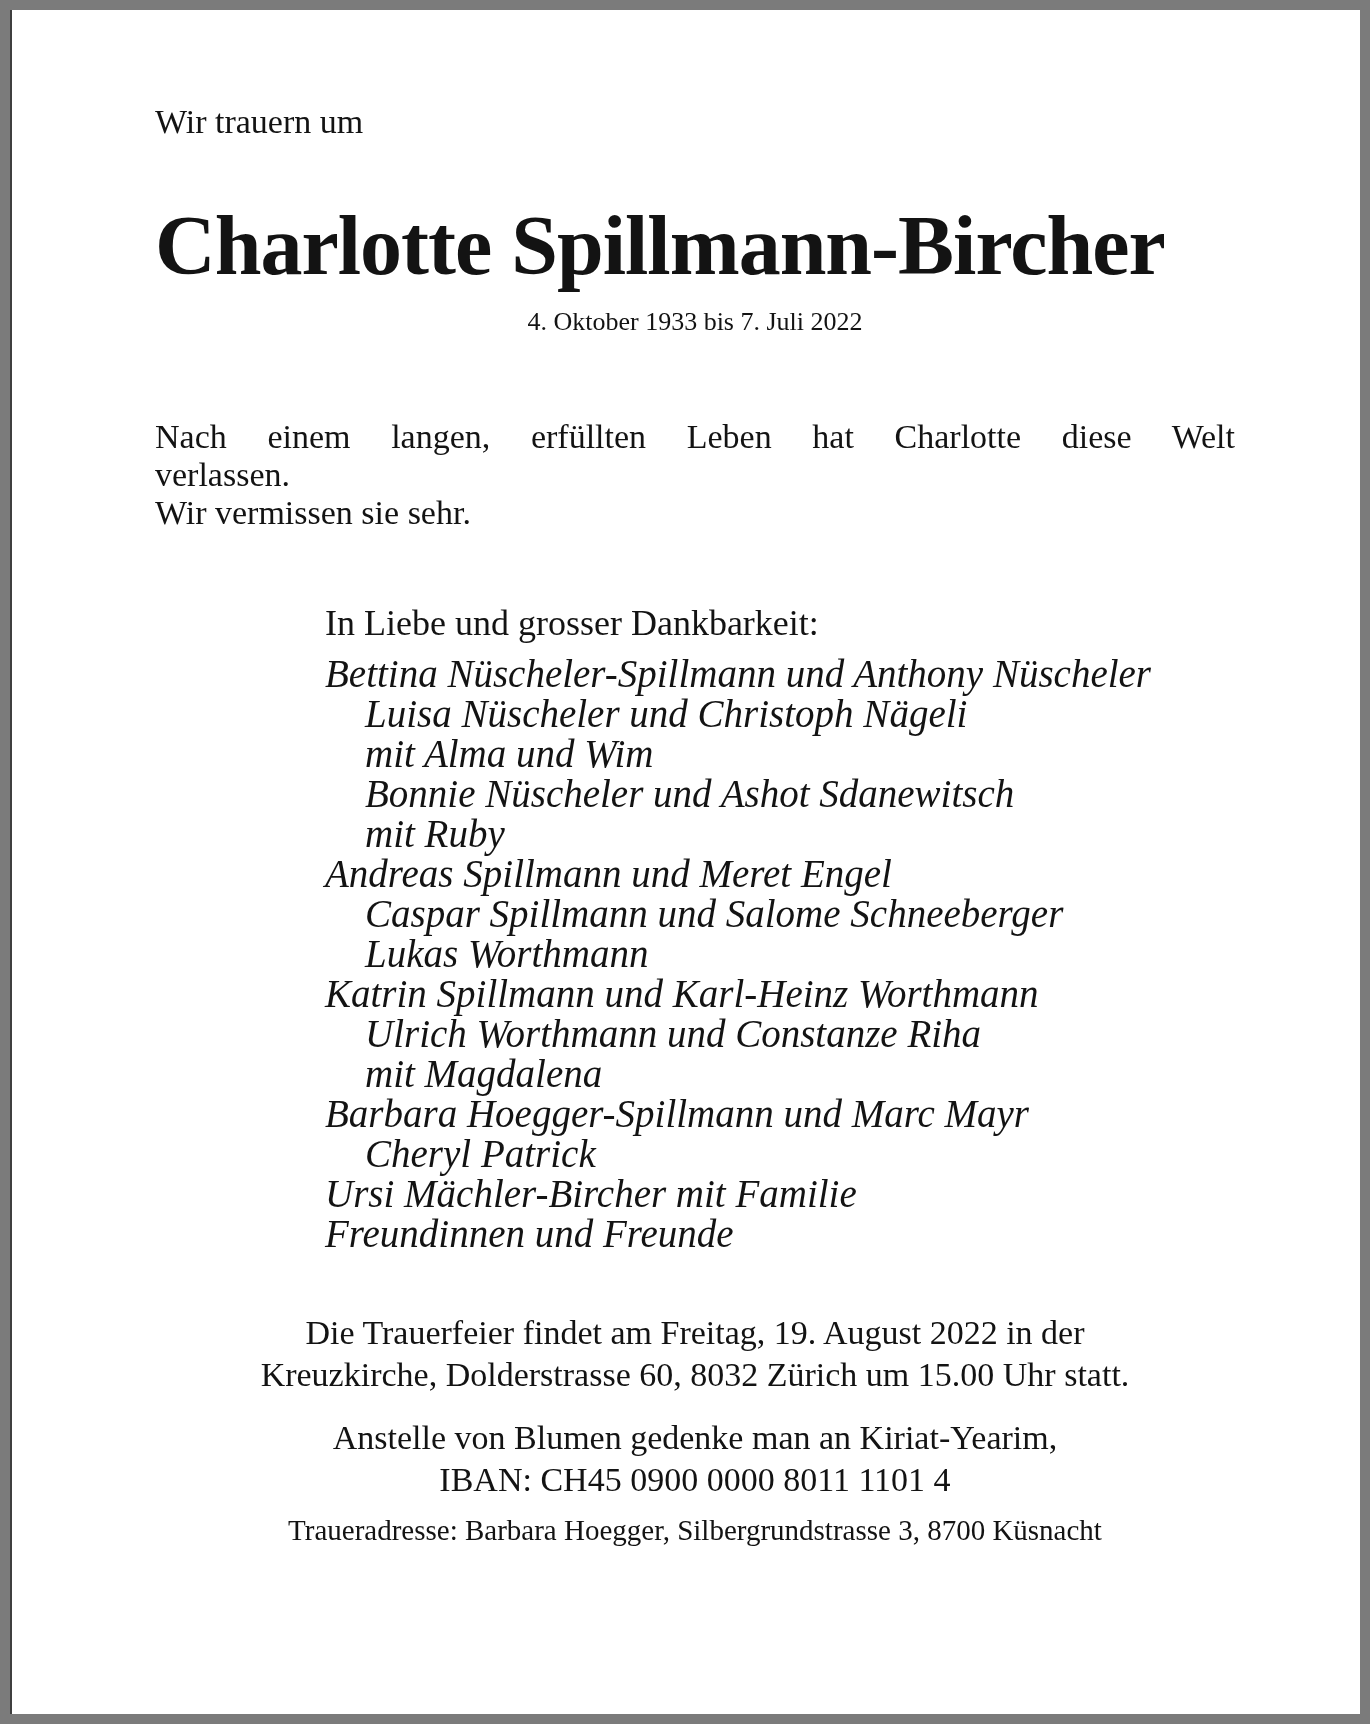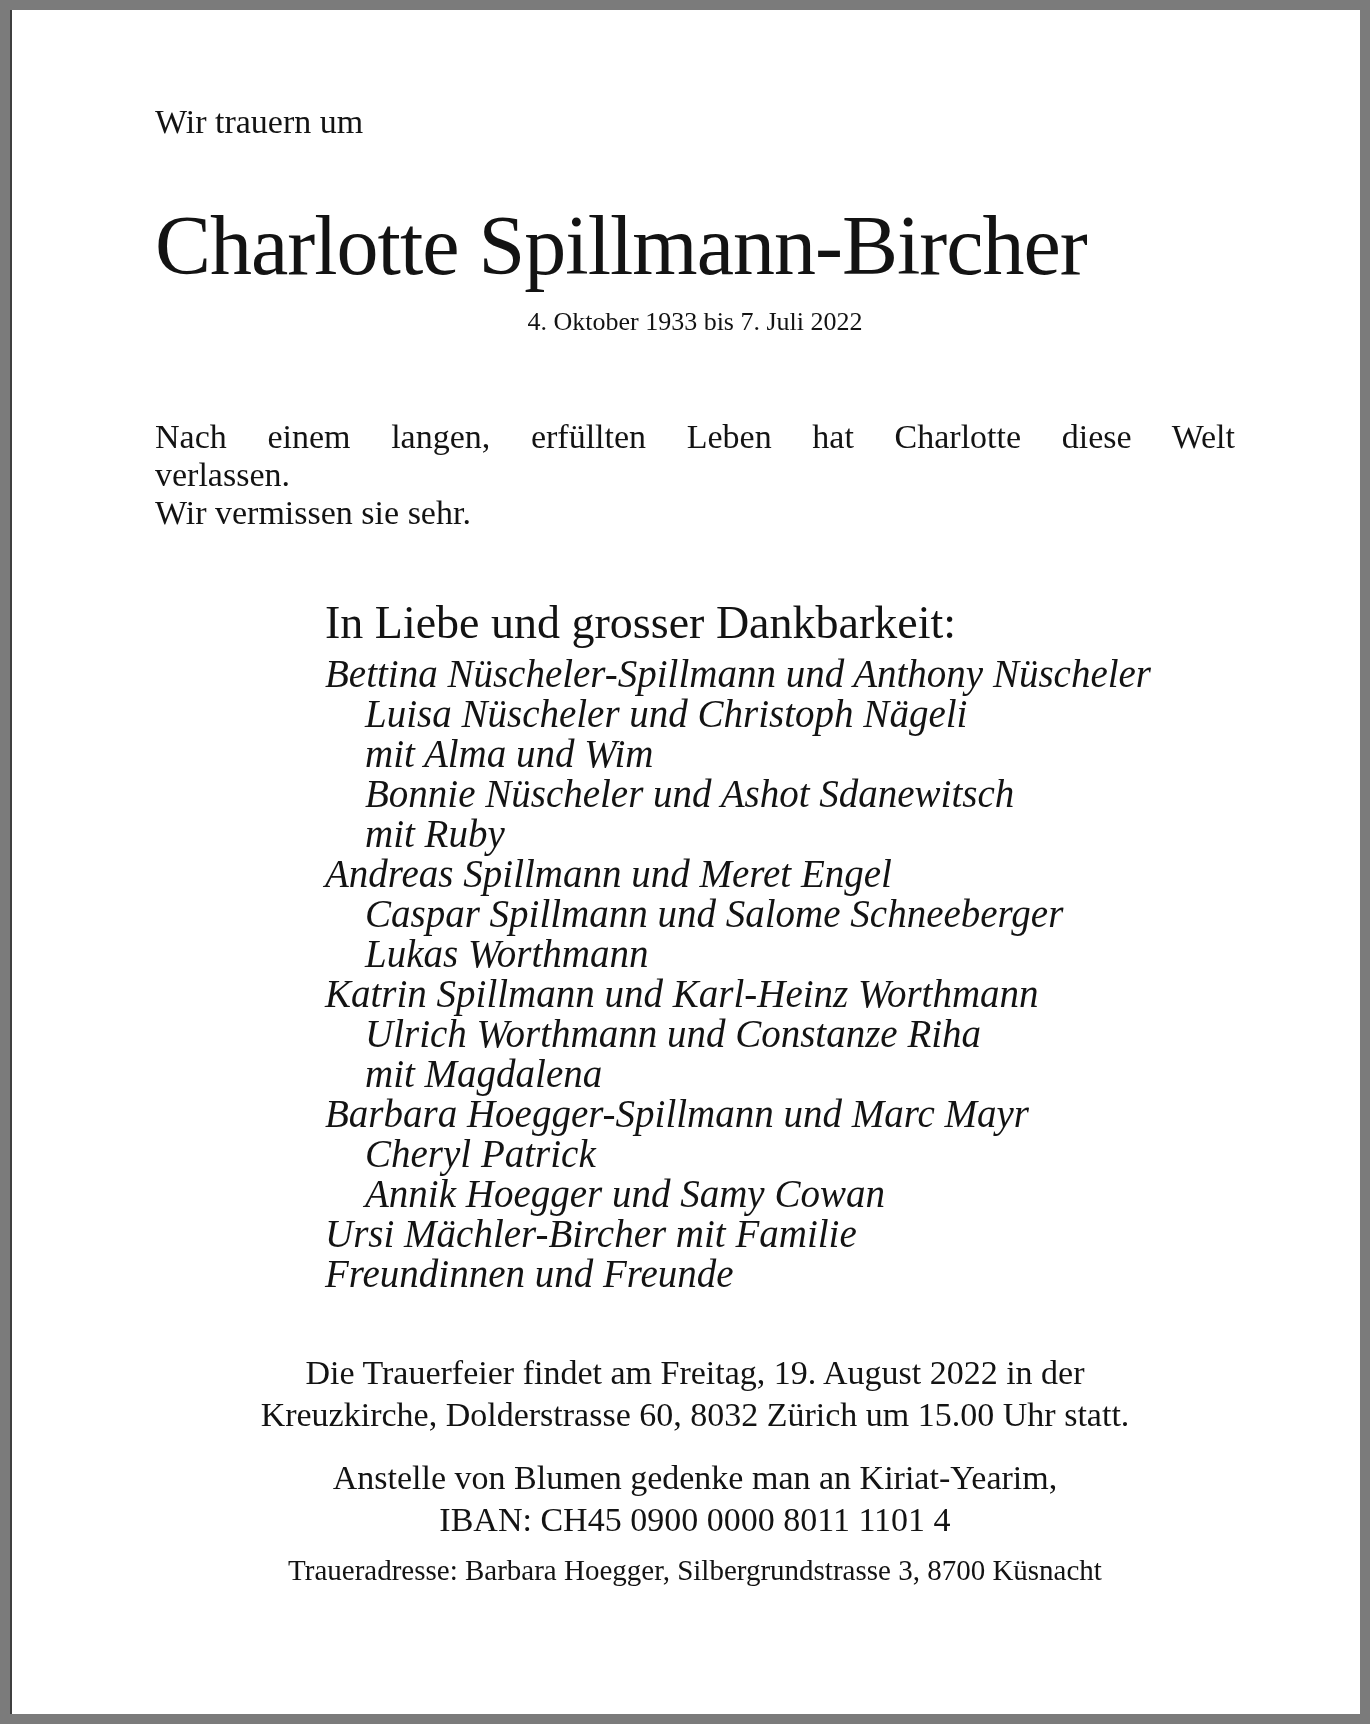--- a/index.html
+++ b/index.html
@@ -28,21 +28,21 @@
     padding-top: 92px;           
   }
   .intro {
     font-size: 34px;
     line-height: 40px;
   }
   .title {
     margin: 59px 0 0 0;
     font-size: 84px;
     line-height: 90px;
-    font-weight: normal;
+    font-weight: bold;
     letter-spacing: -1px;
     white-space: nowrap;
   }
   .dates {
     margin-top: 11px;
     font-size: 26px;
     line-height: 40px;
     text-align: center;
   }
   .message {
@@ -50,21 +50,21 @@
     font-size: 34px;
     line-height: 38px;
   }
   .jline {
     text-align: justify;
     text-align-last: justify;
   }
   .gratitude {
     margin-top: 71px;
     margin-left: 170px;
-    font-size: 46px;
+    font-size: 36px;
     line-height: 40px;
   }
   .mourners {
     margin-top: 11px;
     margin-left: 170px;
     font-size: 39px;
     line-height: 40px;
     font-style: italic;
   }
   .mourner { white-space: nowrap; }
@@ -115,21 +115,20 @@
         <div class="mourner ind">Bonnie Nüscheler und Ashot Sdanewitsch</div>
         <div class="mourner ind">mit Ruby</div>
         <div class="mourner">Andreas Spillmann und Meret Engel</div>
         <div class="mourner ind">Caspar Spillmann und Salome Schneeberger</div>
         <div class="mourner ind">Lukas Worthmann</div>
         <div class="mourner">Katrin Spillmann und Karl-Heinz Worthmann</div>
         <div class="mourner ind">Ulrich Worthmann und Constanze Riha</div>
         <div class="mourner ind">mit Magdalena</div>
         <div class="mourner">Barbara Hoegger-Spillmann und Marc Mayr</div>
         <div class="mourner ind">Cheryl Patrick</div>
-        <div class="mourner ind">Annik Hoegger und Samy Cowan</div>
         <div class="mourner">Ursi Mächler-Bircher mit Familie</div>
         <div class="mourner">Freundinnen und Freunde</div>
       </div>
 
     <div class="service">
       <div>Die Trauerfeier findet am Freitag, 19. August 2022 in der</div>
       <div>Kreuzkirche, Dolderstrasse 60, 8032 Zürich um 15.00 Uhr statt.</div>
     </div>
 
     <div class="donation">

